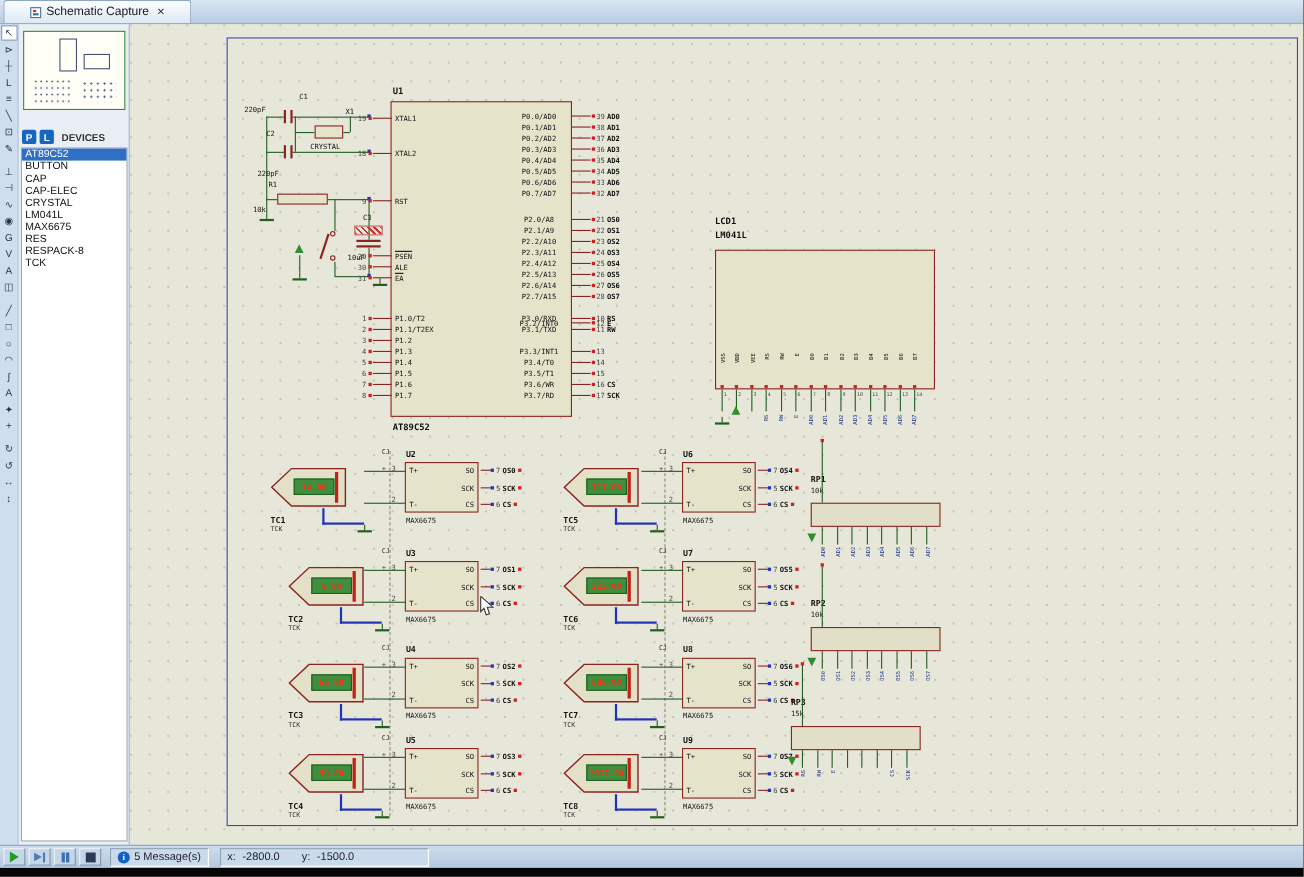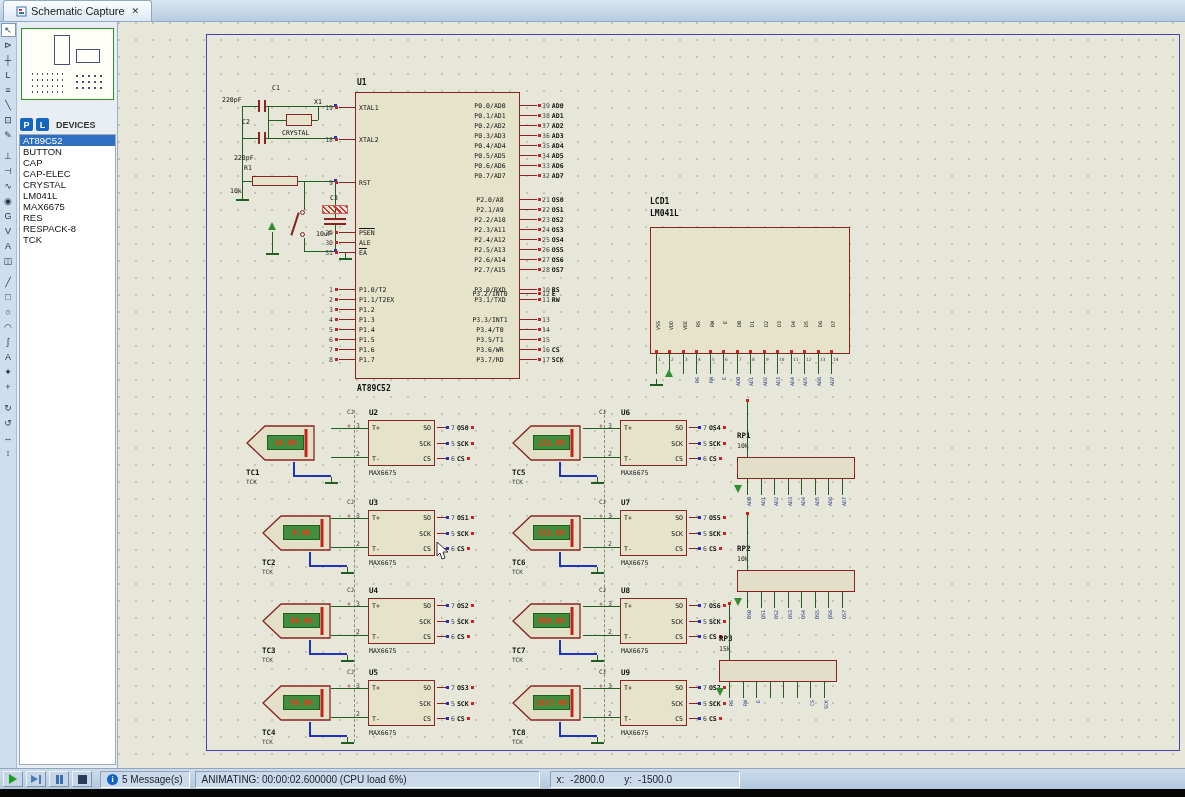--- a/index.html
+++ b/index.html
@@ -2,21 +2,21 @@
 <html><head>
 <meta charset="utf-8">
 <style>
 *{margin:0;padding:0;box-sizing:border-box}
 html,body{width:1185px;height:797px;overflow:hidden;background:#000;font-family:"Liberation Sans",sans-serif}
 #app{position:relative;width:1185px;height:797px;background:#BFD2E5}
 i,b,span{font-style:normal;font-weight:normal}
 
 
 #tabbar{position:absolute;left:0;top:0;width:1185px;height:22px;background:linear-gradient(#D9E6F3,#B7CCE1);border-bottom:1px solid #92AAC5;display:flex;align-items:flex-end}
-.tab{display:flex;align-items:center;gap:4px;height:21px;margin-left:3px;padding:0 12px;background:linear-gradient(#FDFEFF,#DCE8F4);border:1px solid #8FA8C2;border-bottom:none;border-radius:3px 3px 0 0;font-size:11px;color:#1a1a1a}
+.tab{display:flex;align-items:center;gap:4px;height:21px;margin-left:3px;padding:0 23px;background:linear-gradient(#FDFEFF,#DCE8F4);border:1px solid #8FA8C2;border-bottom:none;border-radius:3px 3px 0 0;font-size:11px;color:#1a1a1a}
 .tab .close{font-size:9px;color:#333;margin-left:3px;cursor:default}
 
 
 #lstrip{position:absolute;left:0;top:22px;width:17px;height:746px;background:#CFDEEE;border-right:1px solid #A8BDD2}
 .tool{width:15px;height:14px;margin:1px auto 0;display:flex;align-items:center;justify-content:center;font-size:9px;color:#24364A}
 .tool.active{background:#FFF;border:1px solid #7F98B2}
 .tool.gap{margin-top:7px}
 
 
 #panel{position:absolute;left:17px;top:22px;width:101px;height:746px;background:#E9EEF5;border-right:1px solid #9AAFC6}
@@ -1074,23 +1074,20 @@
         <i class="pbar"></i>
         <i class="pbar"></i>
       </div>
     <div class="simbtn">
         <i class="stopsq"></i>
       </div>
     <div class="panel msg">
       <span class="info-ic"></span>
       <span>5 Message(s)</span>
     </div>
-    <div class="panel anim">
-      <span>ANIMATING: 00:00:02.600000 (CPU load 6%)</span>
-    </div>
     <div class="panel coords">
       <span>x:</span>
       <span class="cv">-2800.0</span>
       <span class="yl">y:</span>
       <span class="cv">-1500.0</span>
     </div>
   </div>
   <div id="blackbar"></div>
 </div>
 

